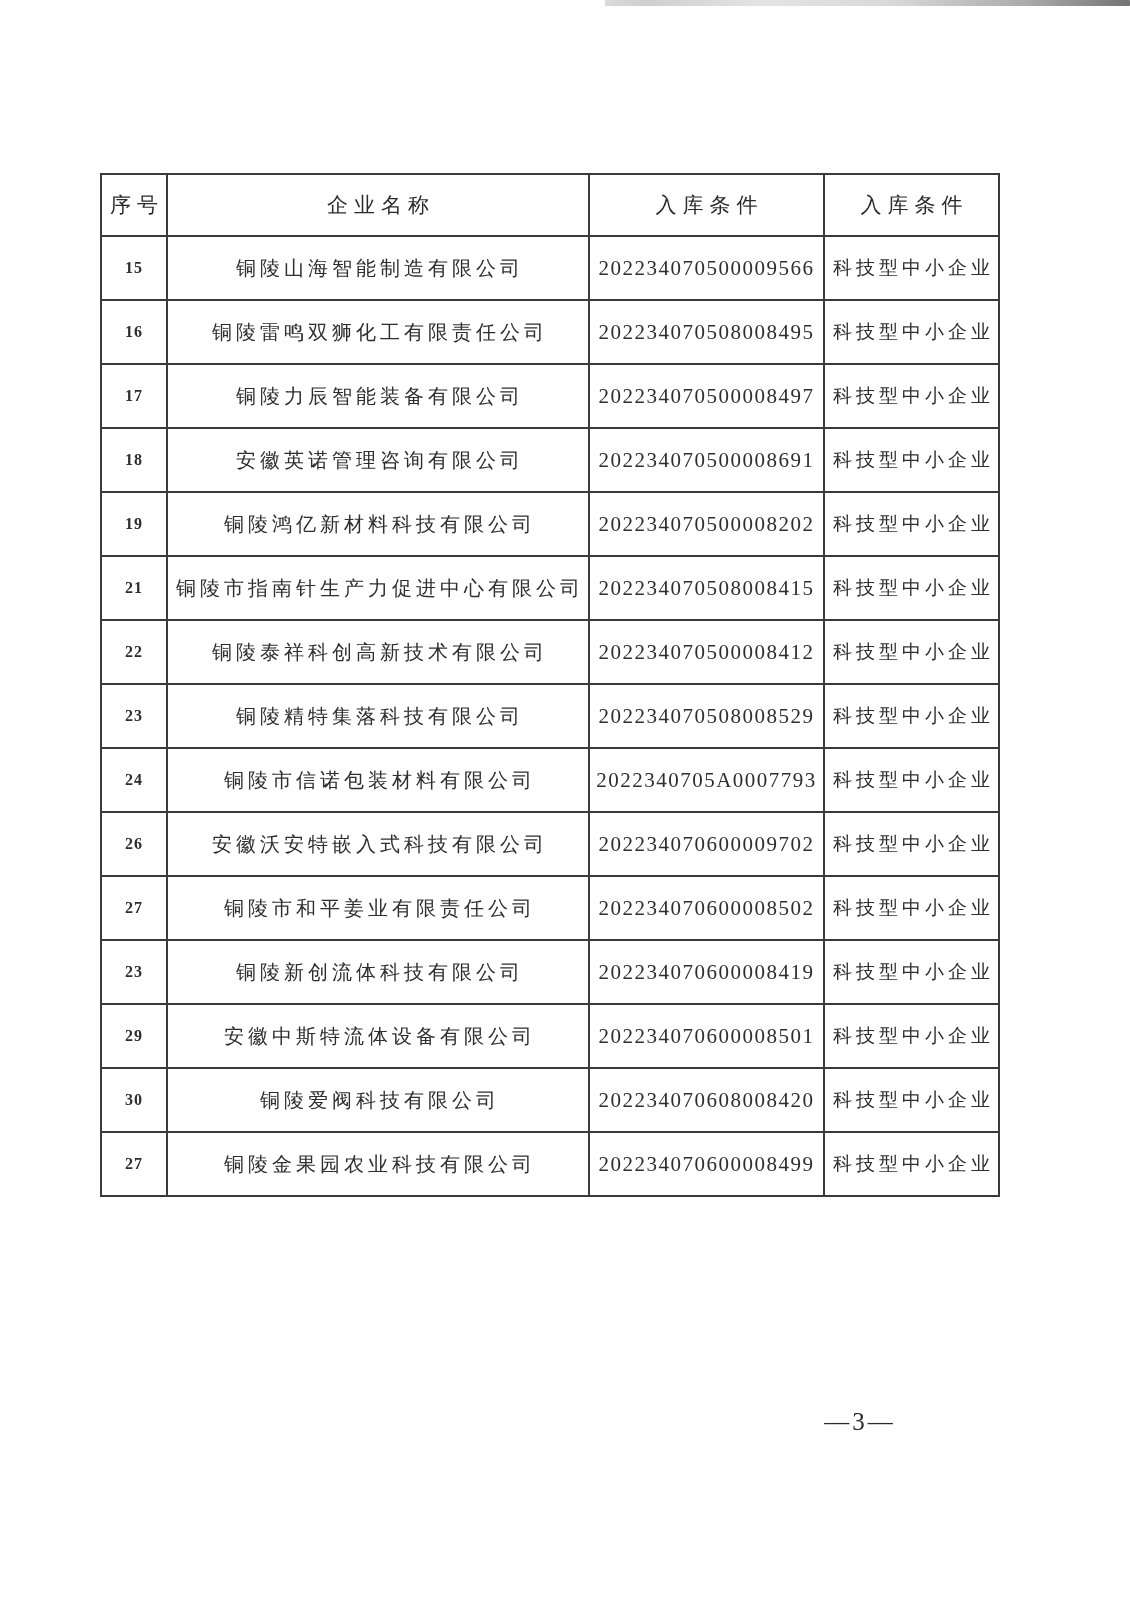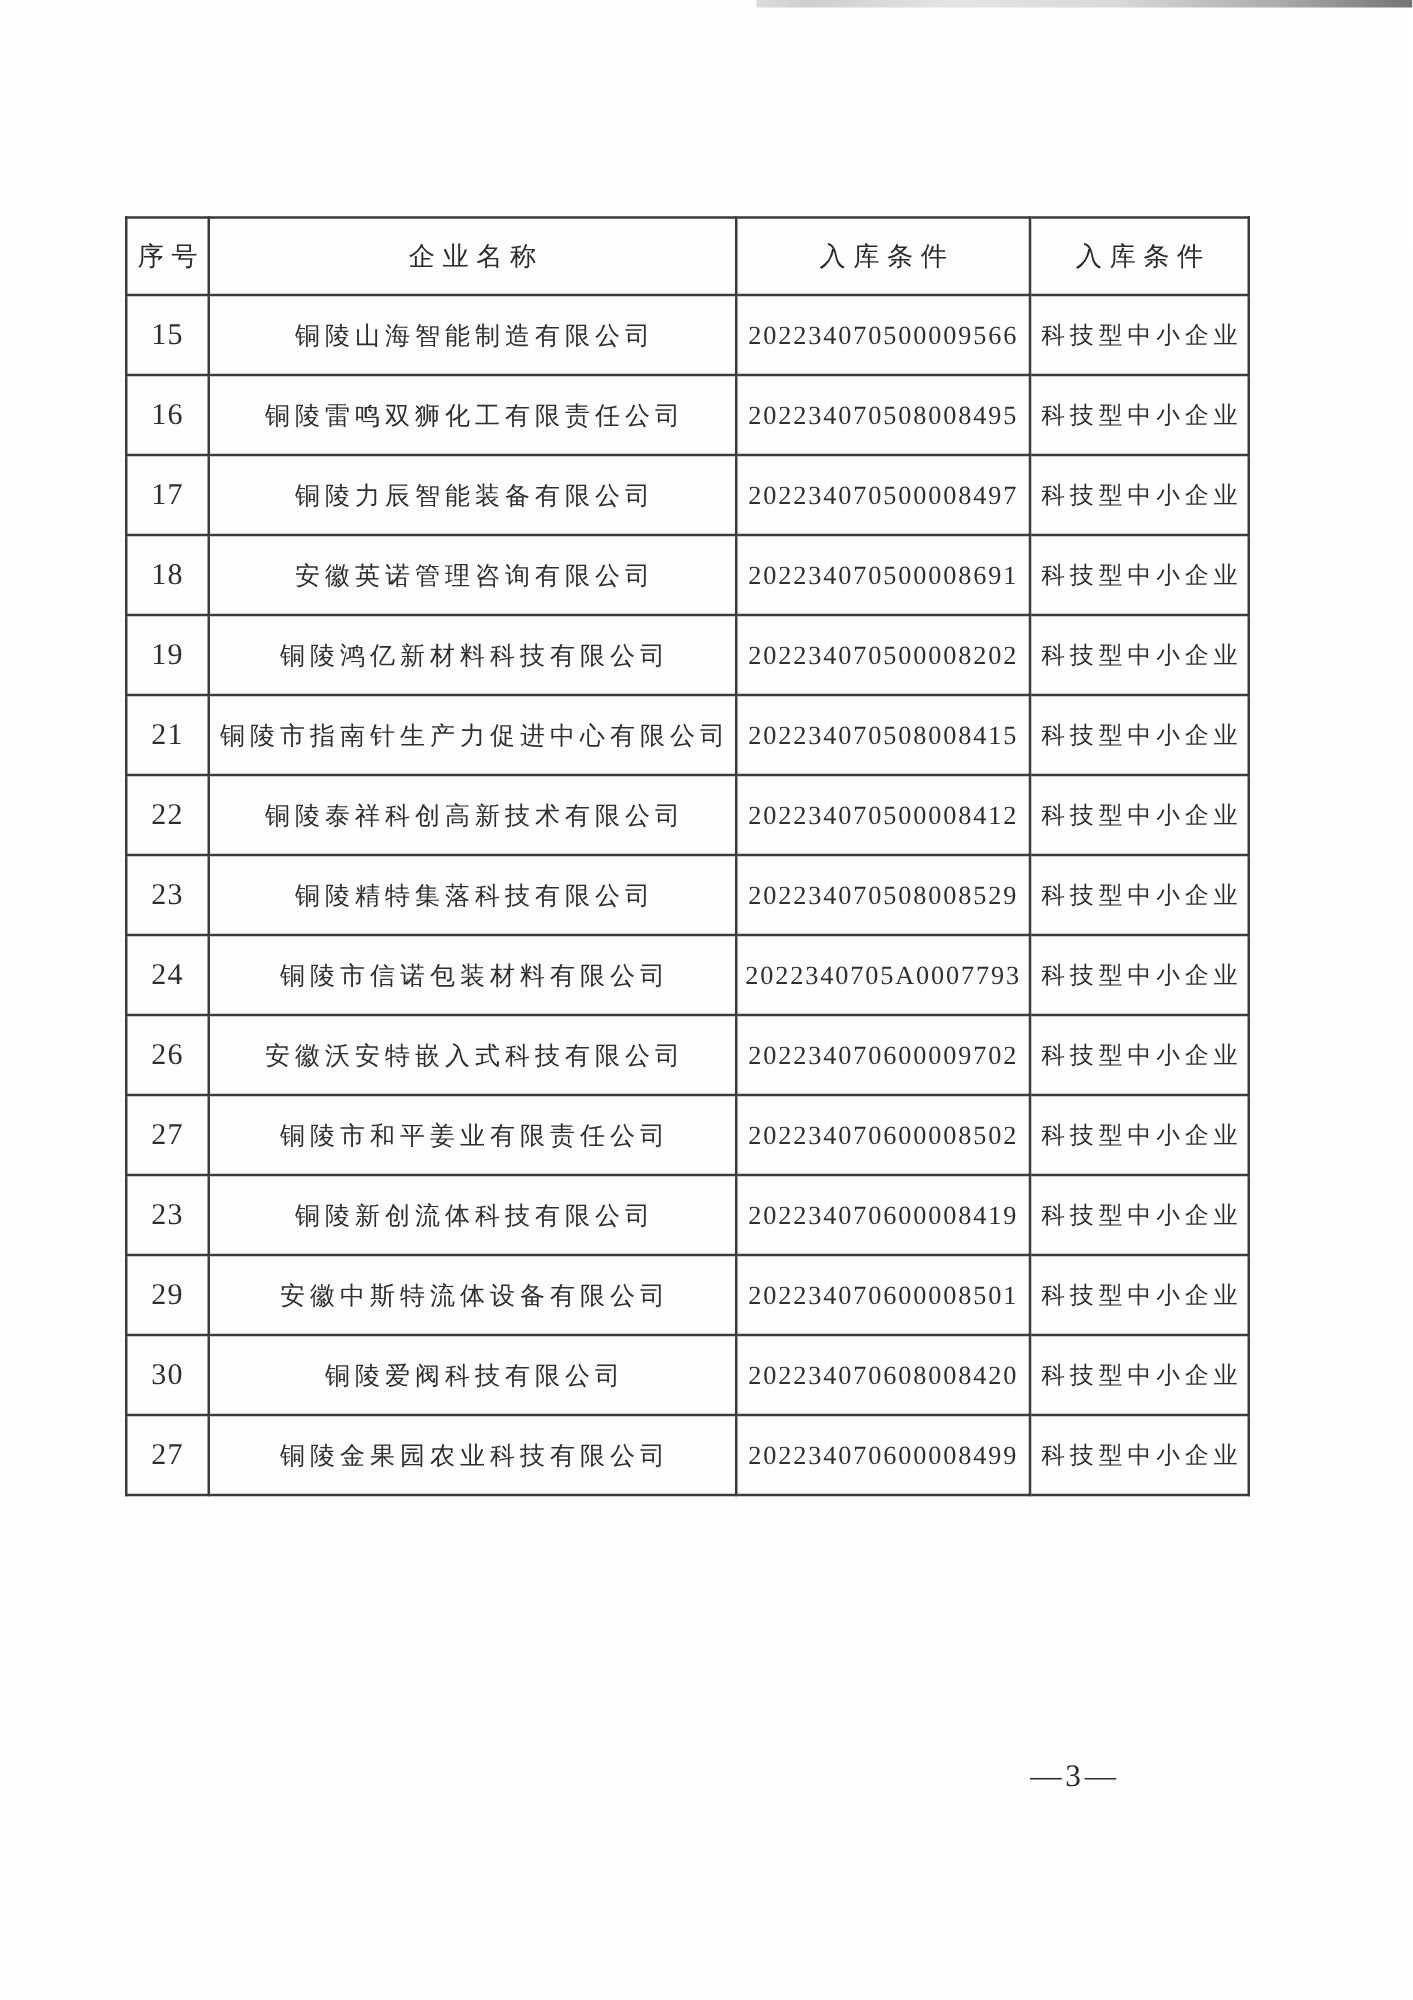--- a/index.html
+++ b/index.html
@@ -54,21 +54,21 @@
   .doc-table { border: 2.5px solid #333; }
   .doc-table th {
     height: 62px;
     font-size: 21px;
     font-weight: normal;
     letter-spacing: 6px;
     text-indent: 6px; 
     color: #2a2a2a;
   }
   .doc-table td { height: 64px; font-size: 20px; }
-  td.no-cell   { font-size: 24px; letter-spacing: 1px; }
+  td.no-cell   { font-size: 16px; letter-spacing: 1px; font-weight: bold; }
   td.name-cell { letter-spacing: 4px; text-indent: 4px; text-align: center; }
   td.cert-cell { letter-spacing: 1.5px; font-size: 21px; }
   td.cond-cell { letter-spacing: 4px; text-indent: 4px; font-size: 19px; margin-left: 12px; }
   .page-number {
     position: absolute;
     top: 1408px;
     left: 790px;
     width: 140px;
     text-align: center;
     font-size: 25px;

